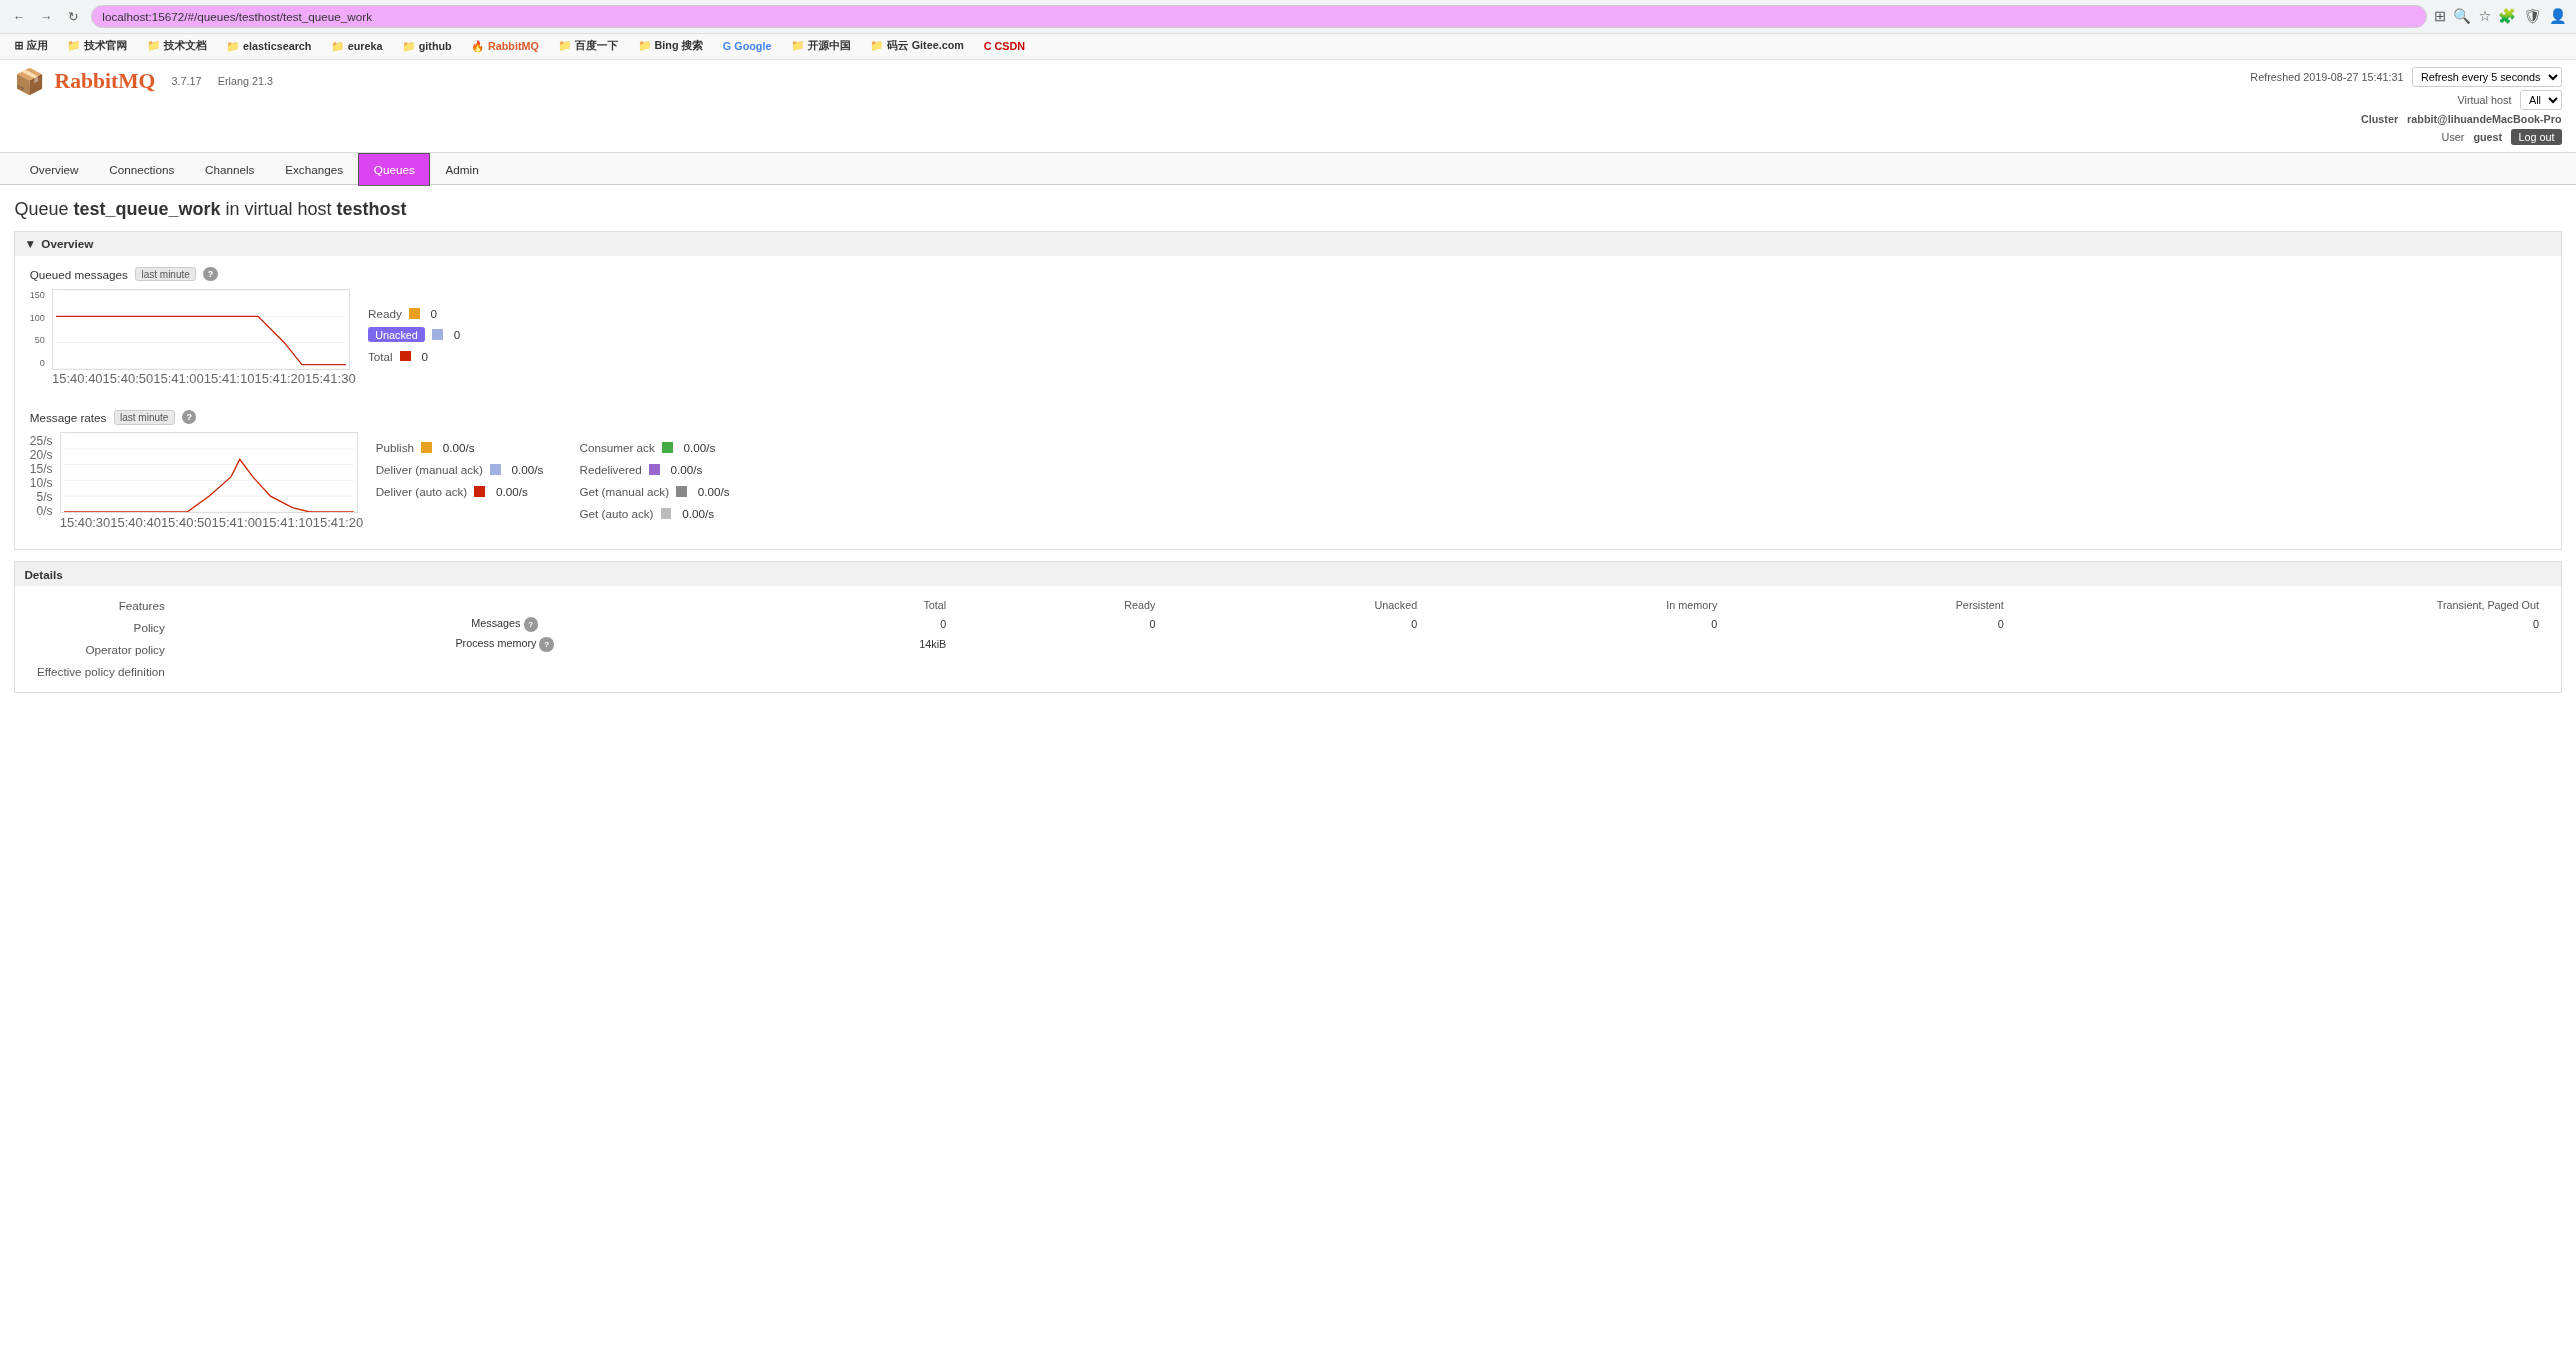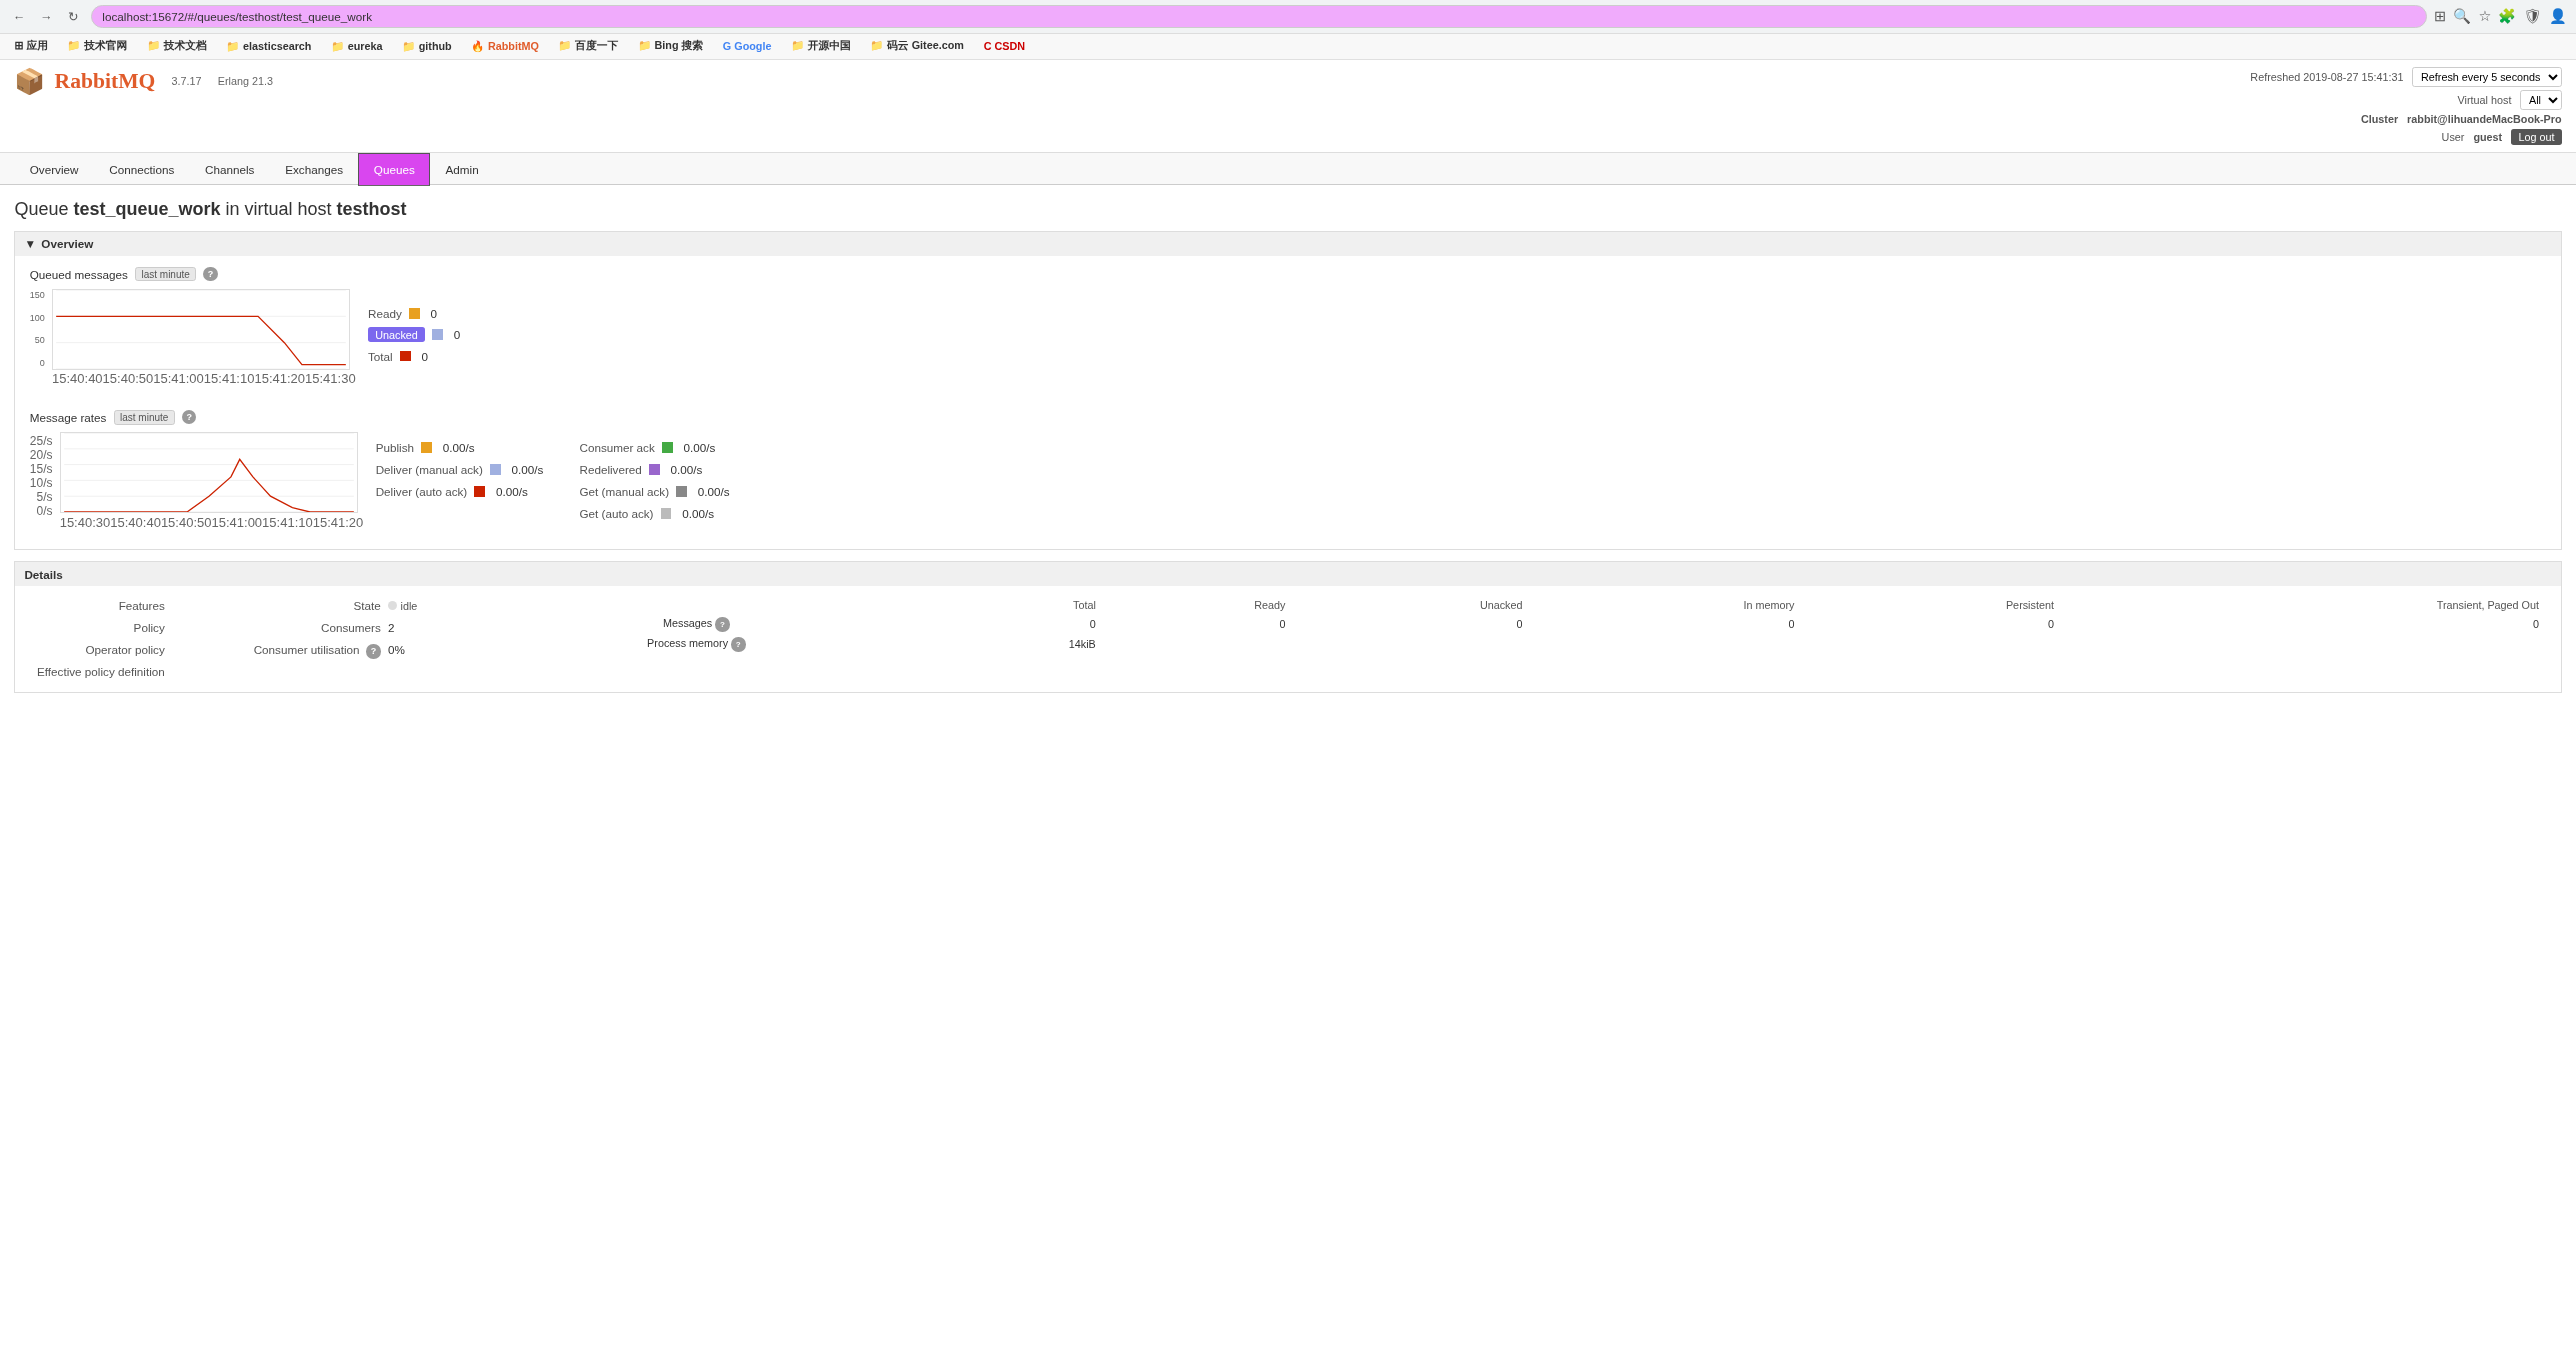--- a/index.html
+++ b/index.html
@@ -422,38 +422,20 @@
               <span class="details-val"></span>
               <span class="details-key">Policy</span>
               <span class="details-val"></span>
               <span class="details-key">Operator policy</span>
               <span class="details-val"></span>
               <span class="details-key">Effective policy definition</span>
               <span class="details-val"></span>
             </div>
           </div>
 
-          <div style="min-width:198px;">
-            <div class="details-left">
-              <span class="details-key">State</span>
-              <span class="details-val">
-                <span class="state-idle">
-                  <span class="state-dot"></span>
-                  <span>idle</span>
-                </span>
-              </span>
-              <span class="details-key">Consumers</span>
-              <span class="details-val">2</span>
-              <span class="details-key">
-                <span>Consumer utilisation</span>
-                <span class="help-icon" style="margin-left:3.6px;">?</span>
-              </span>
-              <span class="details-val">0%</span>
-            </div>
-          </div>
 
           <div class="details-right-col">
             <table class="stats-table">
               <thead>
                 <tr>
                   <th></th>
                   <th>Total</th>
                   <th>Ready</th>
                   <th>Unacked</th>
                   <th>In memory</th>

